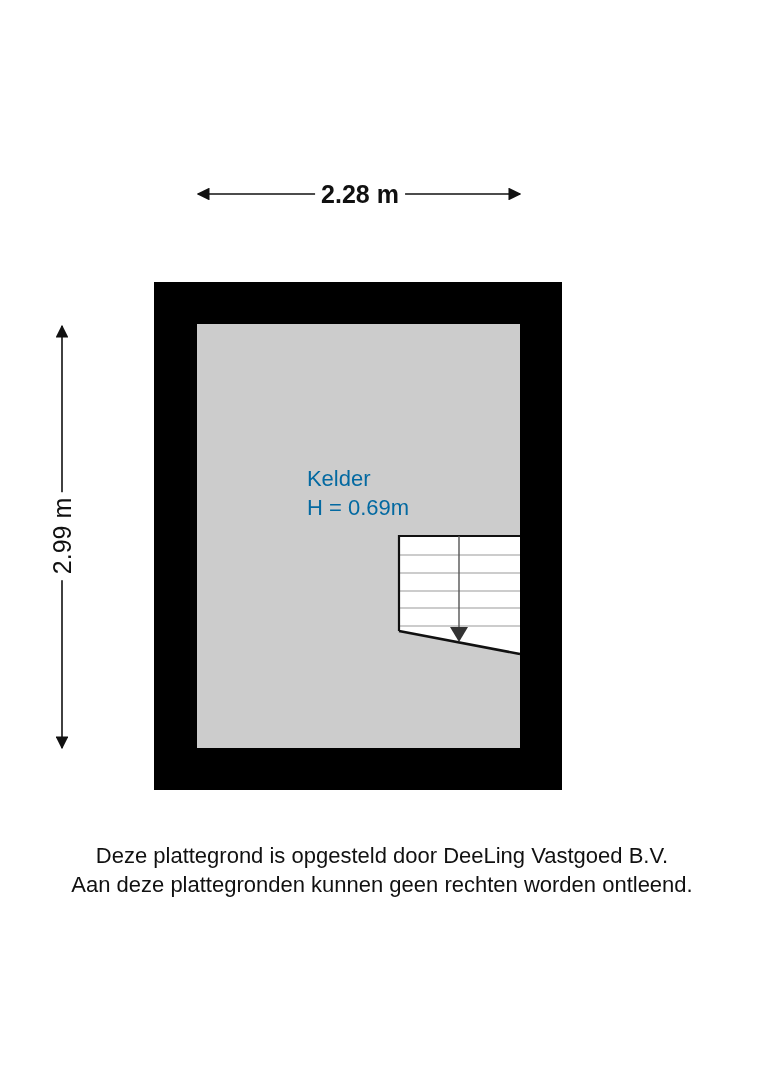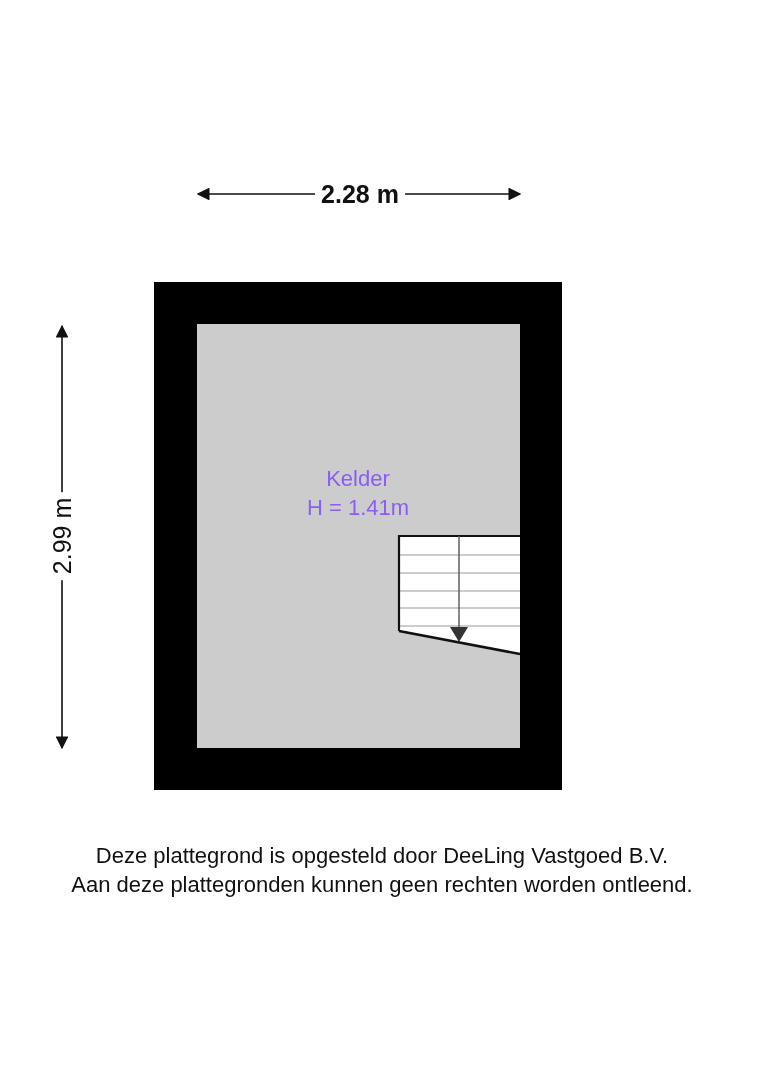--- a/index.html
+++ b/index.html
@@ -39,25 +39,24 @@
     #dim-height-label {
       left: 62px;
       top: 536px;
       transform: translate(-50%, -50%) rotate(-90deg);
     }
     .room-label {
       position: absolute;
       left: 358px;
       top: 464px;
       transform: translateX(-50%);
-      text-align: center;
       font-size: 22px;
       line-height: 29px;
       white-space: nowrap;
-      color: #8b5cf6;
+      color: #0369a1;
     }
     .footer {
       position: absolute;
       left: 0;
       width: 764px;
       top: 841px;
       text-align: center;
       font-size: 22px;
       line-height: 29px;
       color: #111111;
@@ -106,19 +105,19 @@
     <path d="M450,627 L468,627 L459,642 z" fill="#333333"></path>
   </g>
 </svg>
 
 <div id="dim-width-label" class="dim-label">2.28 m</div>
 
 <div id="dim-height-label" class="dim-label">2.99 m</div>
 
 <div class="room-label">
   <div>Kelder</div>
-  <div>H = 1.41m</div>
+  <div>H = 0.69m</div>
 </div>
 
 <div class="footer">
   <div>Deze plattegrond is opgesteld door DeeLing Vastgoed B.V.</div>
   <div>Aan deze plattegronden kunnen geen rechten worden ontleend.</div>
 </div>
 
 </body></html>

